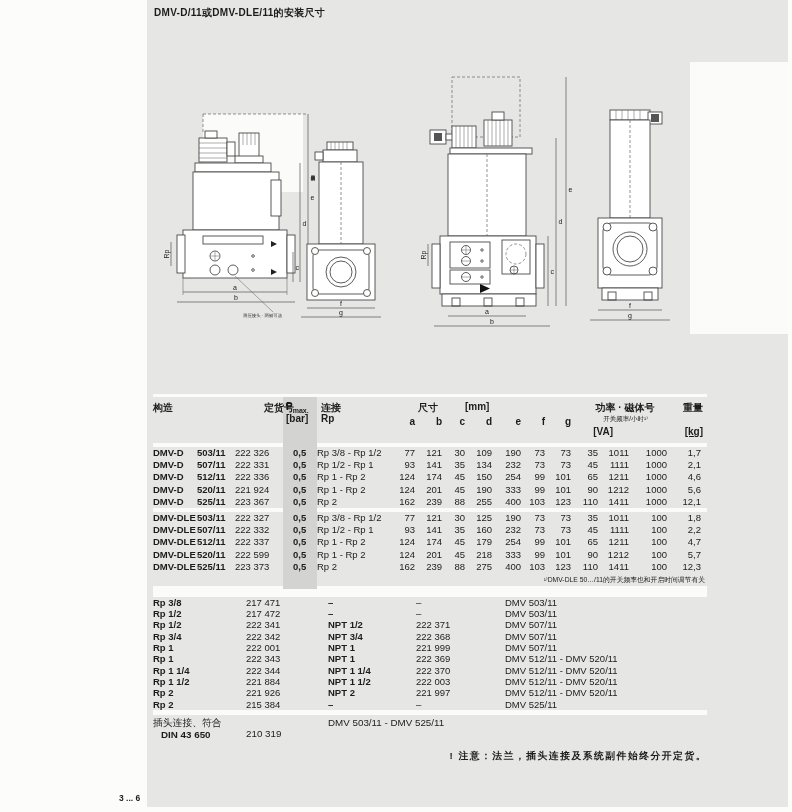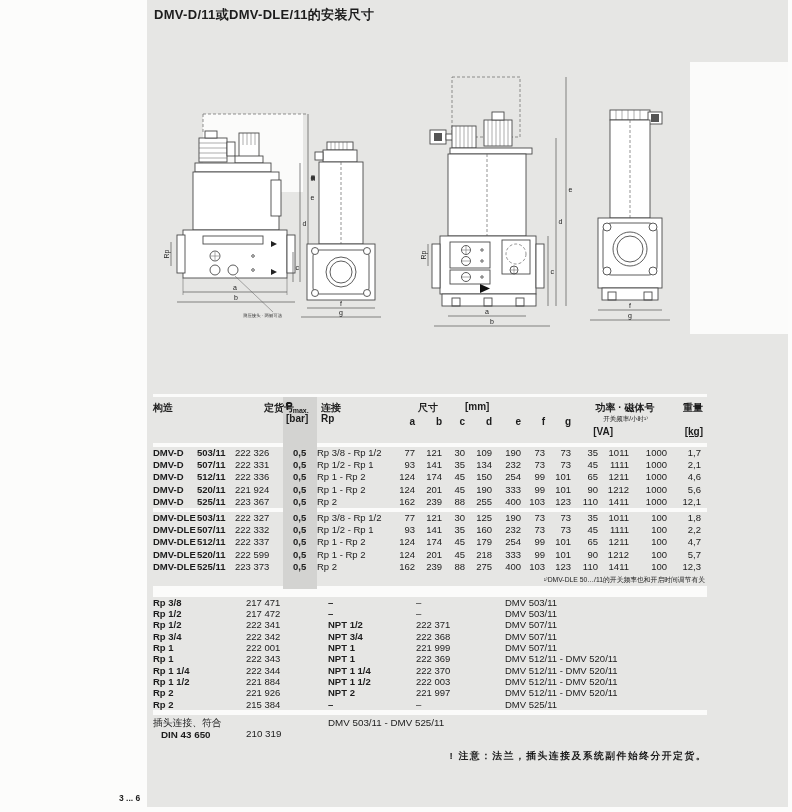--- a/index.html
+++ b/index.html
@@ -3,21 +3,21 @@
 <meta charset="utf-8">
 <style>
   html,body{margin:0;padding:0;}
   body{
     width:792px;height:812px;position:relative;
     background:#fcfcfb;
     font-family:"Liberation Sans","DejaVu Sans",sans-serif;
     color:#1c1c1c;overflow:hidden;
   }
   .panel{position:absolute;left:147px;top:0;width:641px;height:807px;background:#e6e6e4;}
-  .page-title{position:absolute;left:7px;top:6px;font-size:13px;font-weight:bold;letter-spacing:.3px;}
+  .page-title{position:absolute;left:7px;top:6px;font-size:10px;font-weight:bold;letter-spacing:.3px;}
   .white-side{position:absolute;left:543px;top:62px;width:98px;height:272px;background:#fbfbfa;}
   svg{position:absolute;overflow:visible;}
   svg text{font-size:7px;fill:#222;}
   svg .ln{stroke:#4a4a4a;stroke-width:0.9;fill:none;}
   svg .fw{fill:#fff;stroke:#4a4a4a;stroke-width:0.9;}
   svg .dim{stroke:#555;stroke-width:0.7;fill:none;}
   svg .dsh{stroke:#666;stroke-width:0.7;stroke-dasharray:3 2;fill:none;}
   svg .thin{stroke:#5a5a5a;stroke-width:0.5;fill:none;}
   svg .lbl{font-size:7px;}
   svg .tiny{font-size:4.4px;fill:#333;}

